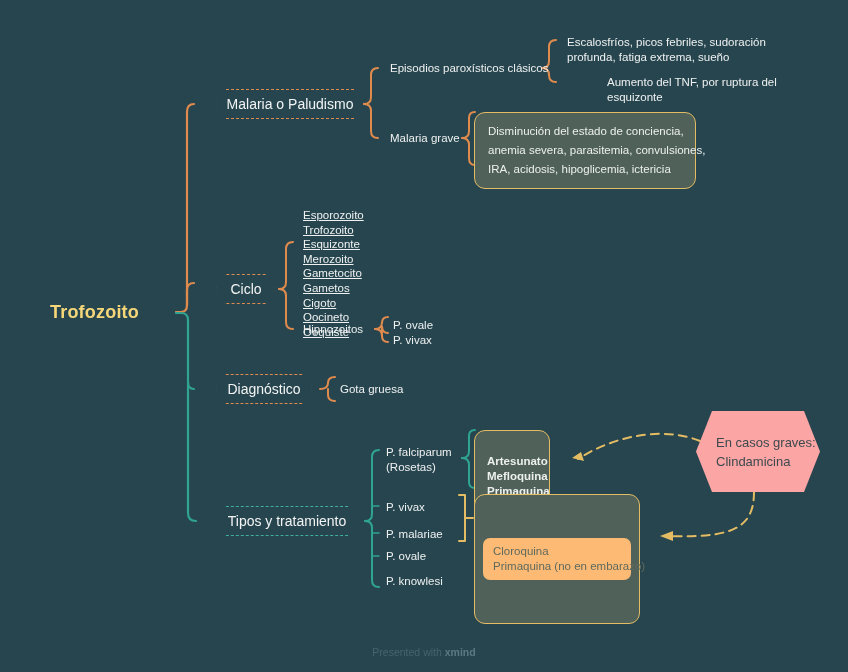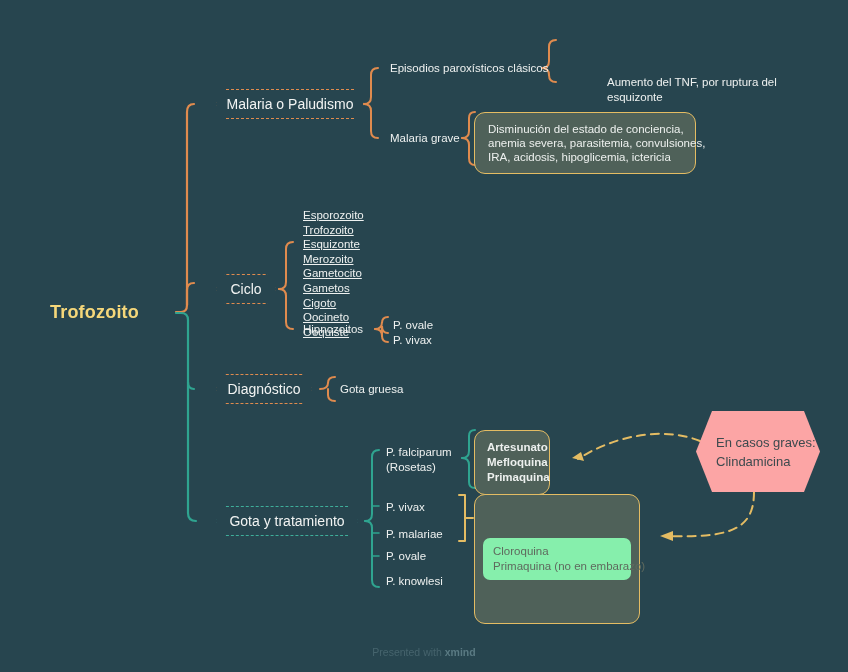--- a/index.html
+++ b/index.html
@@ -68,37 +68,37 @@
     color: #eef1f0;
   }
 
   
   .box-olive {
     background: #4f6159;
     border: 1.7px solid #e4bc63;
     border-radius: 11px;
     padding: 9px 13px;
     font-size: 11.5px;
-    line-height: 14px;
+    line-height: 19px;
     color: #edf0ee;
   }
   .box-olive.tight {
-    padding: 9px 12px;
+    padding: 23px 12px;
     line-height: 15px;
     font-weight: bold;
     font-size: 11.5px;
   }
   .box-outer-yellow {
     background: #4f6159;
     border: 1.7px solid #e4bc63;
     border-radius: 11px;
     padding: 7px 8px;
   }
   .box-inner-yellow {
-    background: #86efac;
+    background: #fdba74;
     border-radius: 7px;
     padding: 6px 10px;
     font-size: 11.5px;
     line-height: 15px;
     color: #5f6a5e;
   }
   .hex-orange {
     background: #fca5a5;
     color: #3d4a4e;
     font-size: 13px;
@@ -177,20 +177,22 @@
     <path d="M754 492 C754 530 730 538 666 536" fill="none" stroke="#e4bc63" stroke-width="2" stroke-dasharray="8 6" stroke-linecap="round"></path>
     <path d="M660 536 L673 531 L673 541 Z" fill="#e4bc63"></path>
   </svg>
 
   <div class="node root-title" style="left:50px; top:302px;">Trofozoito</div>
 
   <div class="node hexnode" style="left:216px; top:89px; width:148px; height:30px;">Malaria o Paludismo</div>
 
   <div class="node leaf" style="left:390px; top:61px;">Episodios paroxísticos clásicos</div>
 
+  <div class="node leaf" style="left:567px; top:35px;">Escalosfríos, picos febriles, sudoración
+profunda, fatiga extrema, sueño</div>
 
   <div class="node leaf" style="left:567px; top:75px;margin-left:40px;">Aumento del TNF, por ruptura del
 esquizonte</div>
 
   <div class="node leaf" style="left:390px; top:131px;">Malaria grave</div>
 
   <div class="node box-olive" style="left:474px; top:112px; width:222px;">Disminución del estado de conciencia,
 anemia severa, parasitemia, convulsiones,
 IRA, acidosis, hipoglicemia, ictericia</div>
 
@@ -208,21 +210,21 @@
 
   <div class="node leaf" style="left:303px; top:322px;">Hipnozoitos</div>
 
   <div class="node stacklist" style="left:393px; top:318px;">P. ovale
 P. vivax</div>
 
   <div class="node hexnode" style="left:216px; top:374px; width:96px; height:30px;">Diagnóstico</div>
 
   <div class="node leaf" style="left:340px; top:382px;">Gota gruesa</div>
 
-  <div class="node hexnode teal" style="left:216px; top:506px; width:142px; height:30px;">Gota y tratamiento</div>
+  <div class="node hexnode teal" style="left:216px; top:506px; width:142px; height:30px;">Tipos y tratamiento</div>
 
   <div class="node leaf" style="left:386px; top:445px;">P. falciparum
 (Rosetas)</div>
 
   <div class="node leaf" style="left:386px; top:500px;">P. vivax</div>
 
   <div class="node leaf" style="left:386px; top:527px;">P. malariae</div>
 
   <div class="node leaf" style="left:386px; top:549px;">P. ovale</div>
 

